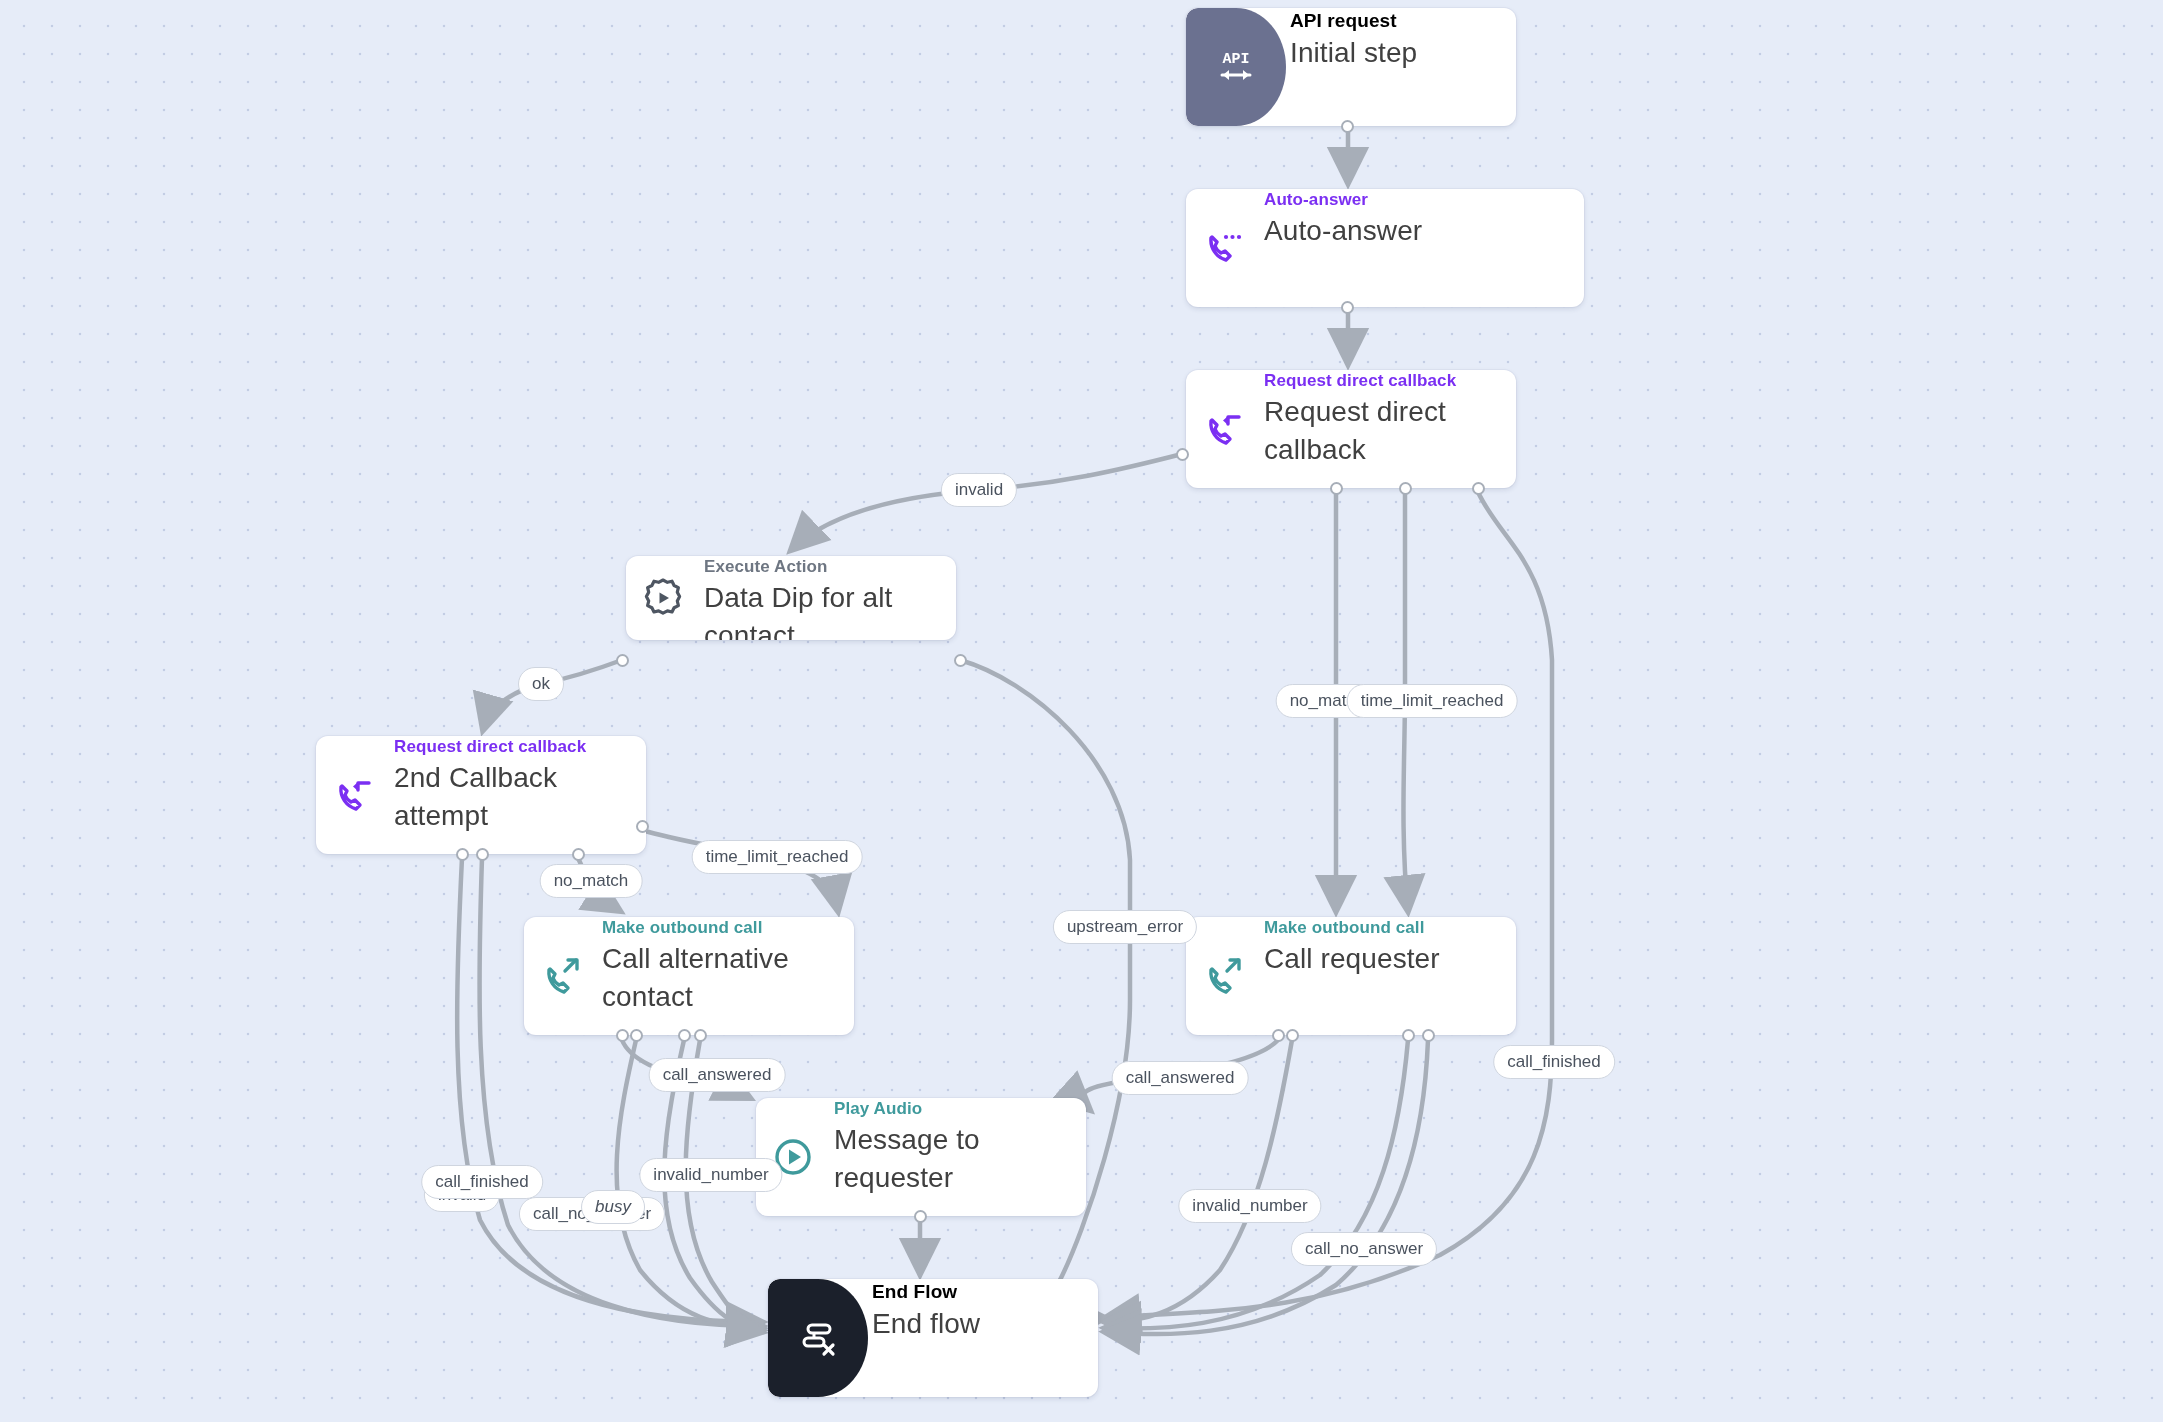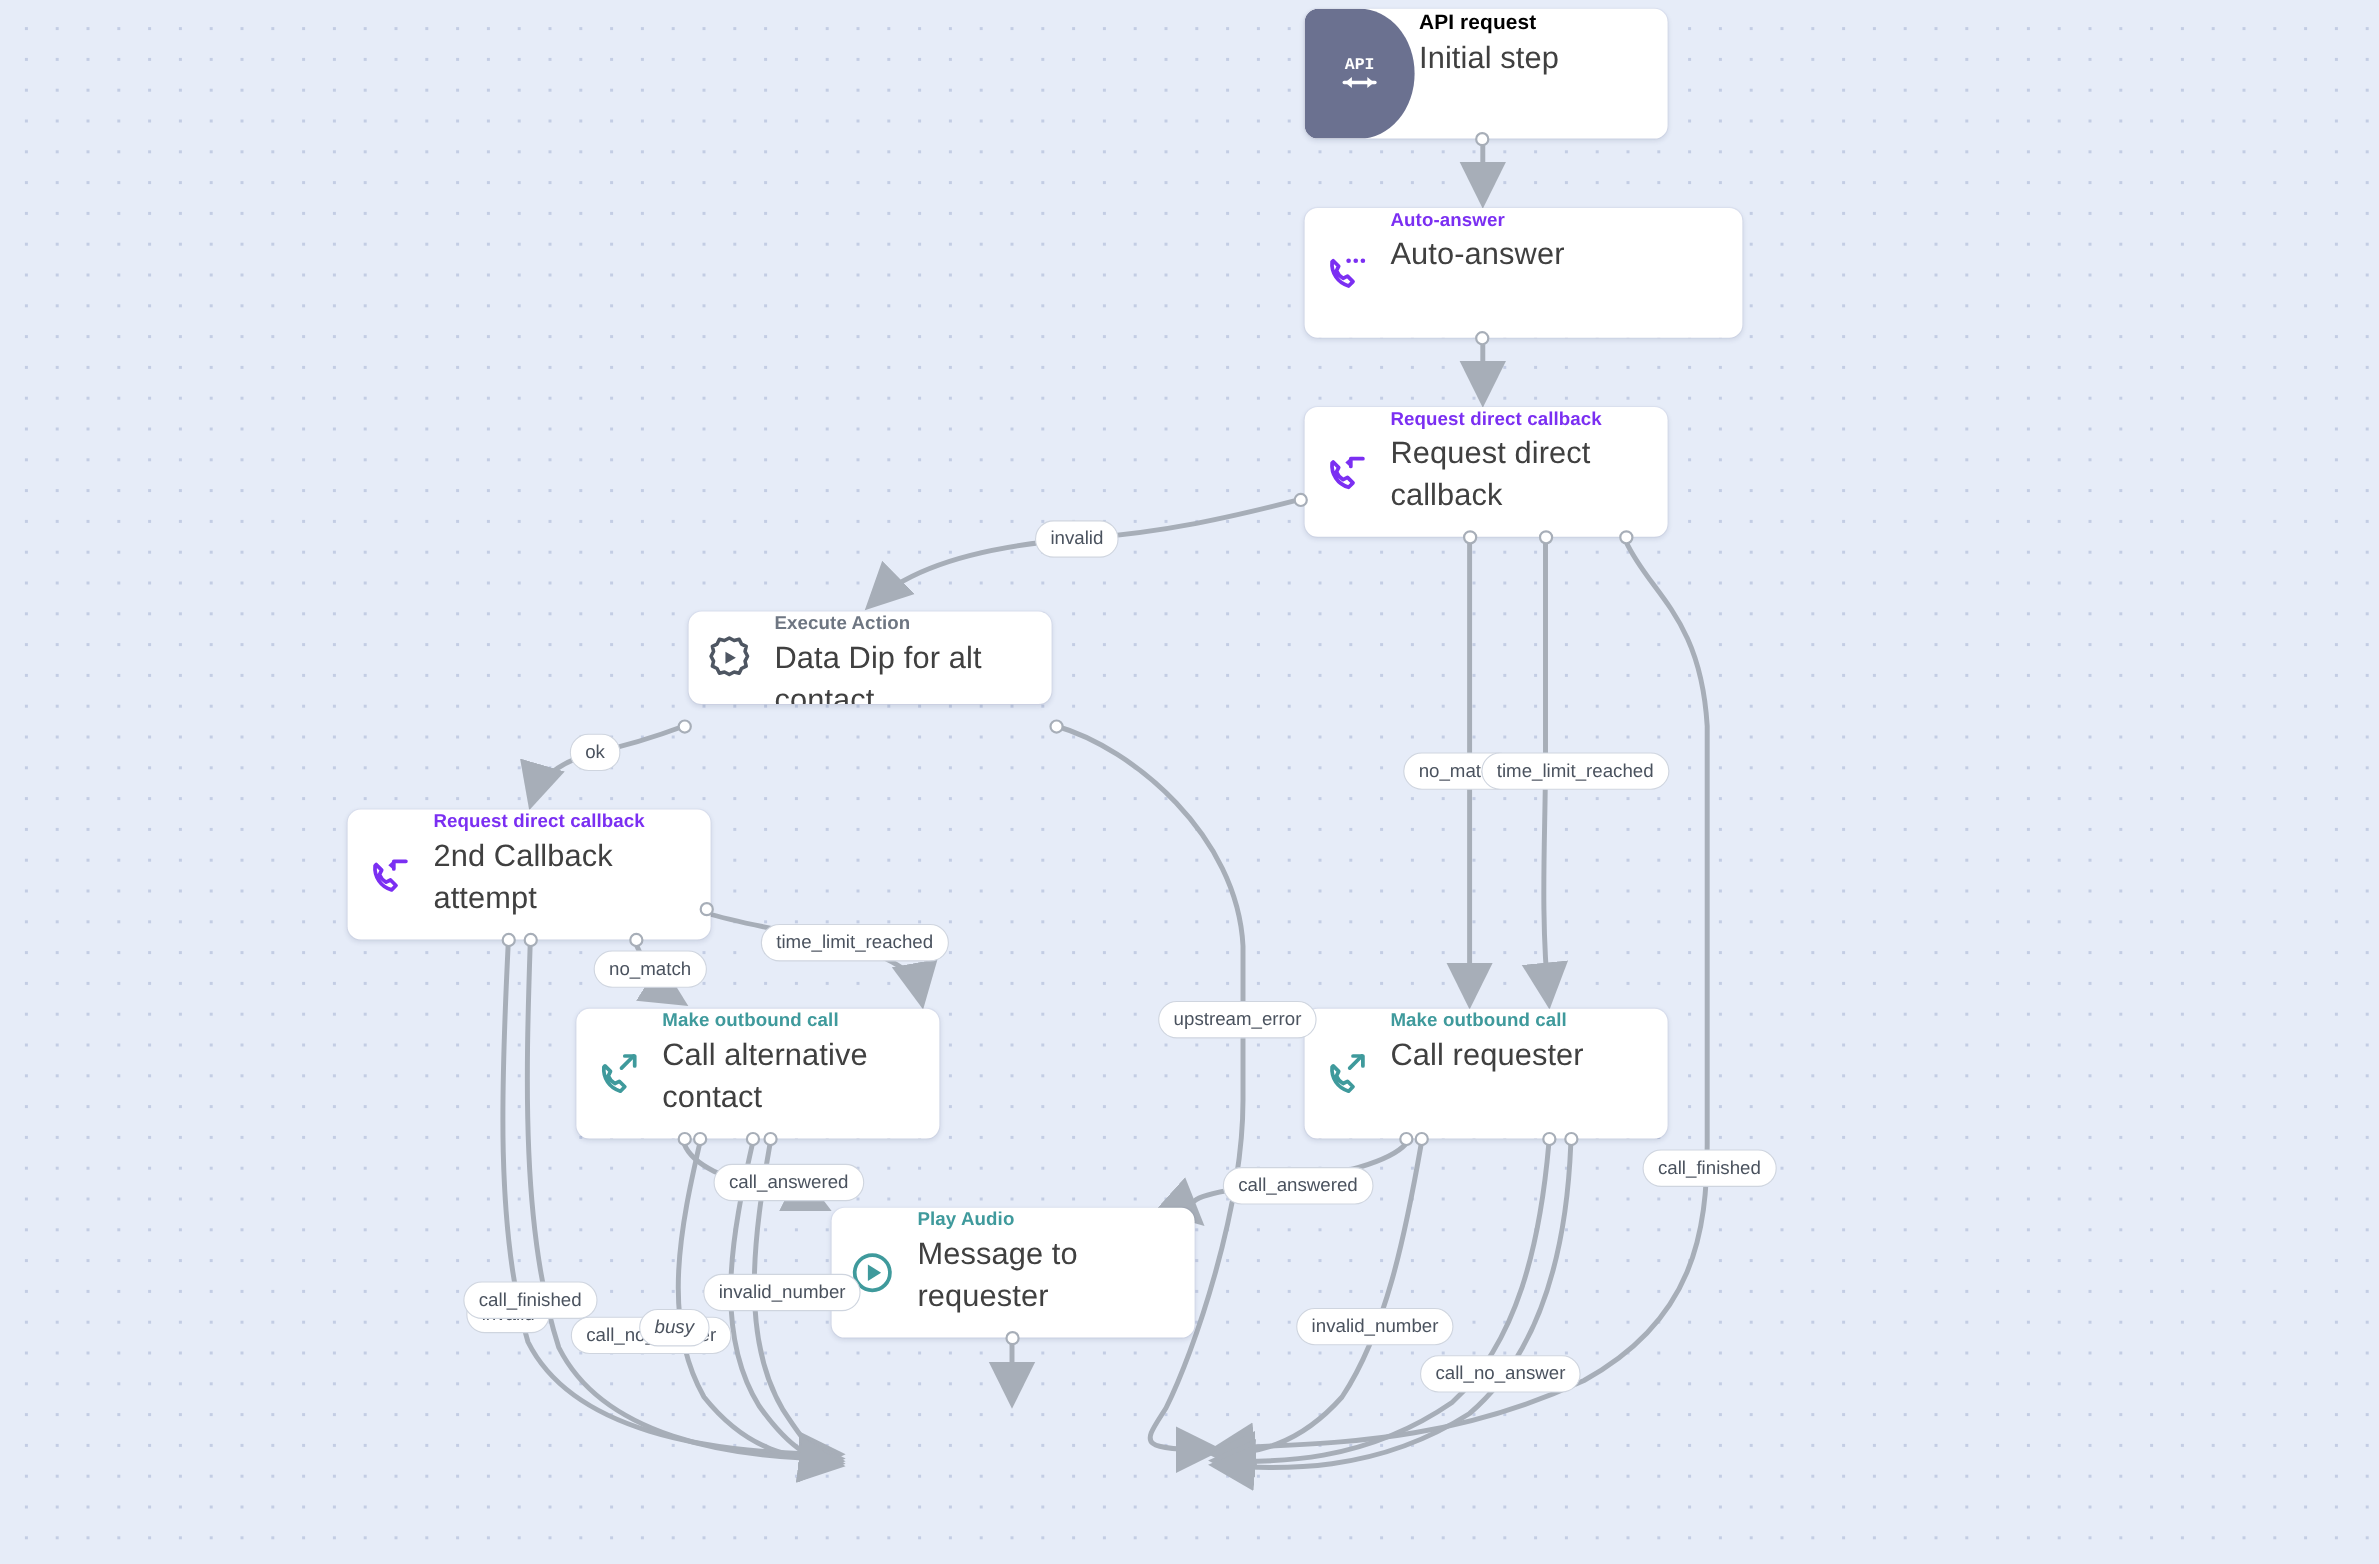--- a/index.html
+++ b/index.html
@@ -266,20 +266,37 @@
         <path d="M19,15.5 L31,23 L19,30.5 Z" fill="#3f9a9c"></path>
       </svg>
     </div>
     <div class="labels">
       <div class="kind teal">Play Audio</div>
       <div class="title">Message to requester</div>
     </div>
   </div>
   <div class="port" style="left:914px; top:1210px;"></div>
 
+  <div class="node cap end" style="left:768px; top:1279px; width:330px; height:118px;">
+    <div class="icon-wrap">
+      <svg width="48" height="48" viewBox="0 0 48 48">
+        <rect x="14" y="11" width="22" height="8" rx="4" fill="none" stroke="#ffffff" stroke-width="3"></rect>
+        <rect x="10" y="24" width="20" height="8" rx="4" fill="none" stroke="#ffffff" stroke-width="3"></rect>
+        <line x1="20" y1="19" x2="20" y2="24" stroke="#ffffff" stroke-width="3"></line>
+        <g stroke="#ffffff" stroke-width="3.2" stroke-linecap="round">
+          <line x1="30" y1="31" x2="39" y2="40"></line>
+          <line x1="39" y1="31" x2="30" y2="40"></line>
+        </g>
+      </svg>
+    </div>
+    <div class="labels">
+      <div class="kind">End Flow</div>
+      <div class="title">End flow</div>
+    </div>
+  </div>
 
   <div class="elabel" style="left:979px;  top:490px;">invalid</div>
   <div class="elabel" style="left:541px;  top:684px;">ok</div>
   <div class="elabel" style="left:1327px; top:701px;">no_match</div>
   <div class="elabel" style="left:1432px; top:701px;">time_limit_reached</div>
   <div class="elabel" style="left:591px;  top:881px;">no_match</div>
   <div class="elabel" style="left:777px;  top:857px;">time_limit_reached</div>
   <div class="elabel" style="left:1125px; top:927px;">upstream_error</div>
   <div class="elabel" style="left:717px;  top:1075px;">call_answered</div>
   <div class="elabel" style="left:1180px; top:1078px;">call_answered</div>

